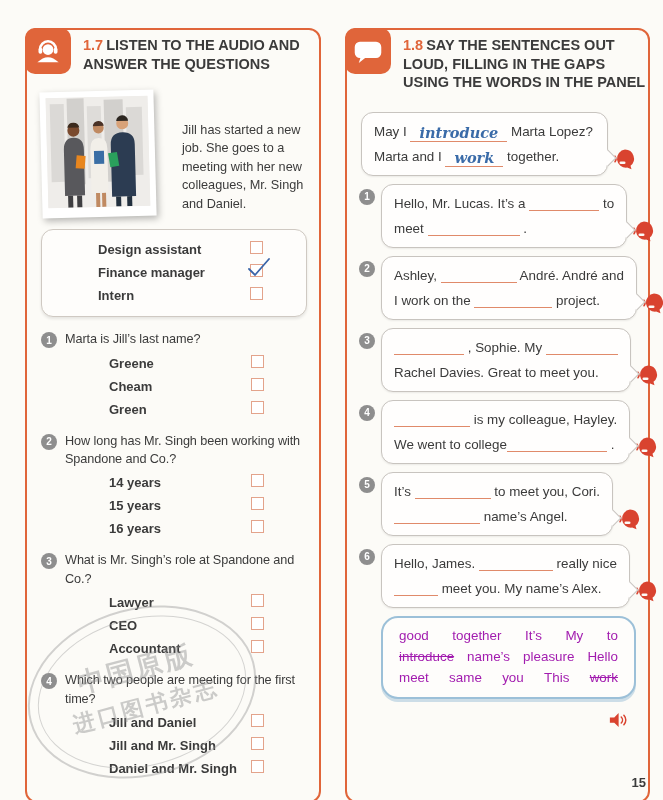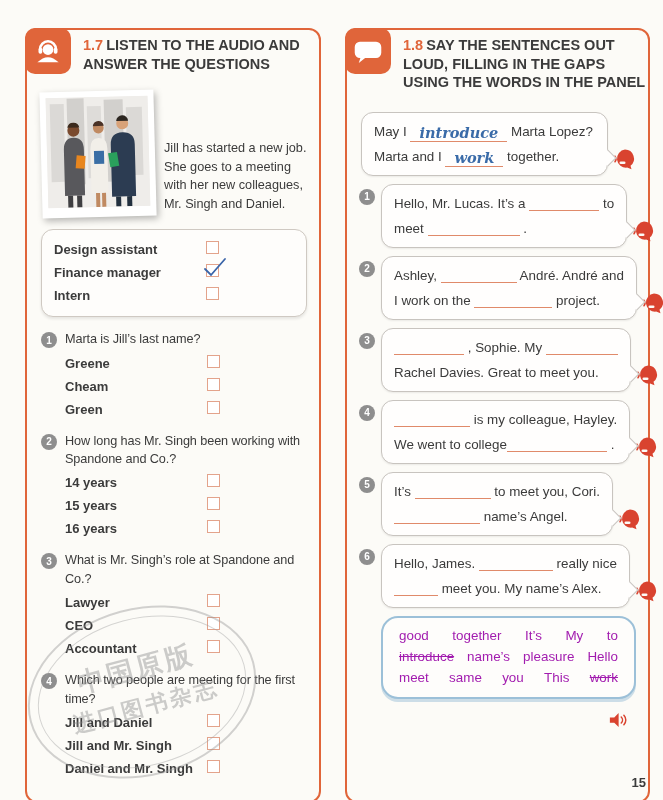--- a/index.html
+++ b/index.html
@@ -11,29 +11,29 @@
   .panel-right { width:305px; min-height:670px; }
 
   .head-icon { position:absolute; top:-2px; left:-2px; width:46px; height:46px; background:#e0653a; border-radius:10px; display:flex; align-items:center; justify-content:center; }
   .head-title { font-weight:bold; font-size:14.5px; line-height:1.28; color:#3b3b3b; margin:6px 10px 6px 56px; }
   .head-num { color:#e0653a; margin-right:3px; }
 
   .panel-body   { padding:6px 12px 10px 14px; }
   .panel-body-r { padding:4px 10px 10px 12px; }
 
   
-  .photo-row { display:flex; align-items:flex-end; gap:9px; margin:6px 0 12px; }
+  .photo-row { display:flex; align-items:flex-end; gap:27px; margin:6px 0 12px; }
   .polaroid { background:#fff; padding:6px 6px 10px; box-shadow:2px 3px 7px rgba(0,0,0,.28); transform:rotate(-1.5deg); flex:none; }
   .photo-svg { display:block; background:#efedea; }
   .caption { font-size:12.7px; line-height:1.45; padding-bottom:4px; }
 
   
   .example-box { border:1.5px solid #cfc9c2; border-radius:12px; background:#fefdfb; padding:8px 12px 9px; box-shadow:0 2px 3px rgba(0,0,0,.09); margin-bottom:13px; }
   .ex-q { font-size:13px; margin-bottom:5px; }
-  .opt-row { position:relative; font-weight:bold; font-size:13px; height:23px; display:flex; align-items:center; }
+  .opt-row { position:relative; font-weight:bold; font-size:13px; height:23px; display:flex; align-items:center;margin-left:44px; }
   .checkbox { position:absolute; left:152px; top:3px; width:13px; height:13px; border:1.5px solid #e3a38b; background:#fff; display:inline-block; }
   .checkmark-svg { position:absolute; left:148px; top:-5px; pointer-events:none; }
 
   
   .question { margin-bottom:11px; }
   .q-line { display:flex; gap:8px; }
   .badge { width:16px; height:16px; border-radius:50%; background:#8e8e8e; color:#fff; font-size:10px; font-weight:bold; display:flex; align-items:center; justify-content:center; flex:none; margin-top:2px; }
   .q-text { font-size:12.7px; letter-spacing:-.1px; line-height:1.45; }
   .q-opts { margin-left:24px; margin-top:3px; }
   .q-opts .checkbox { left:142px; }

